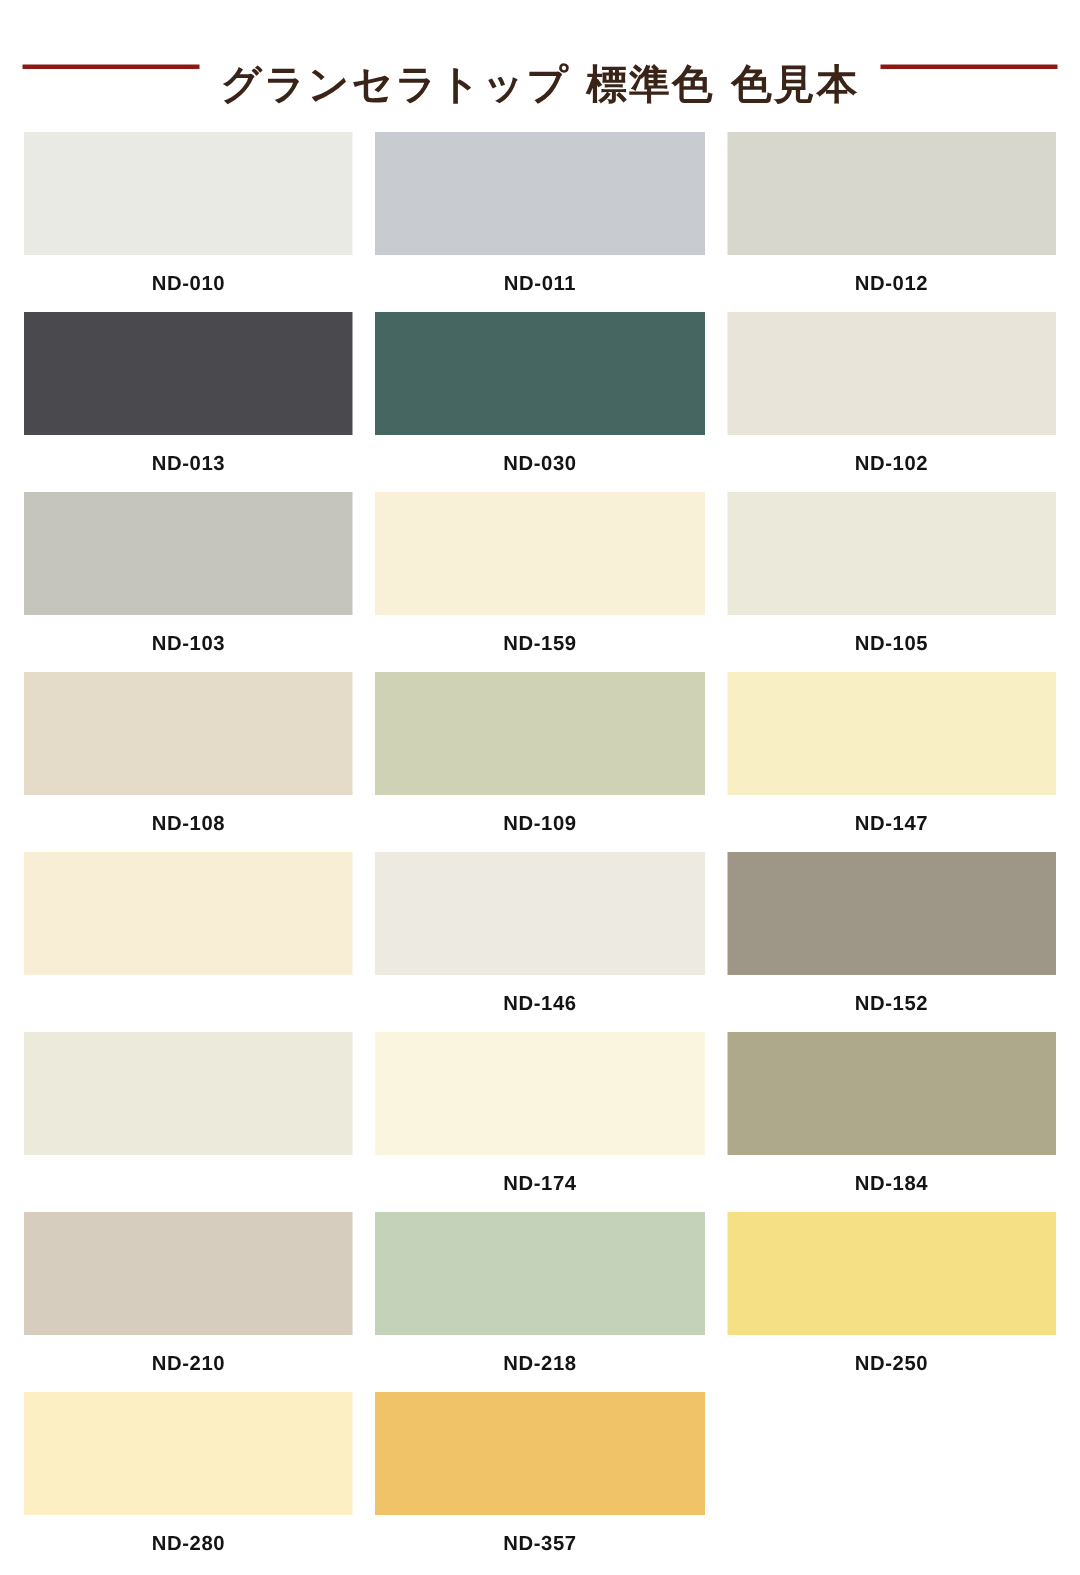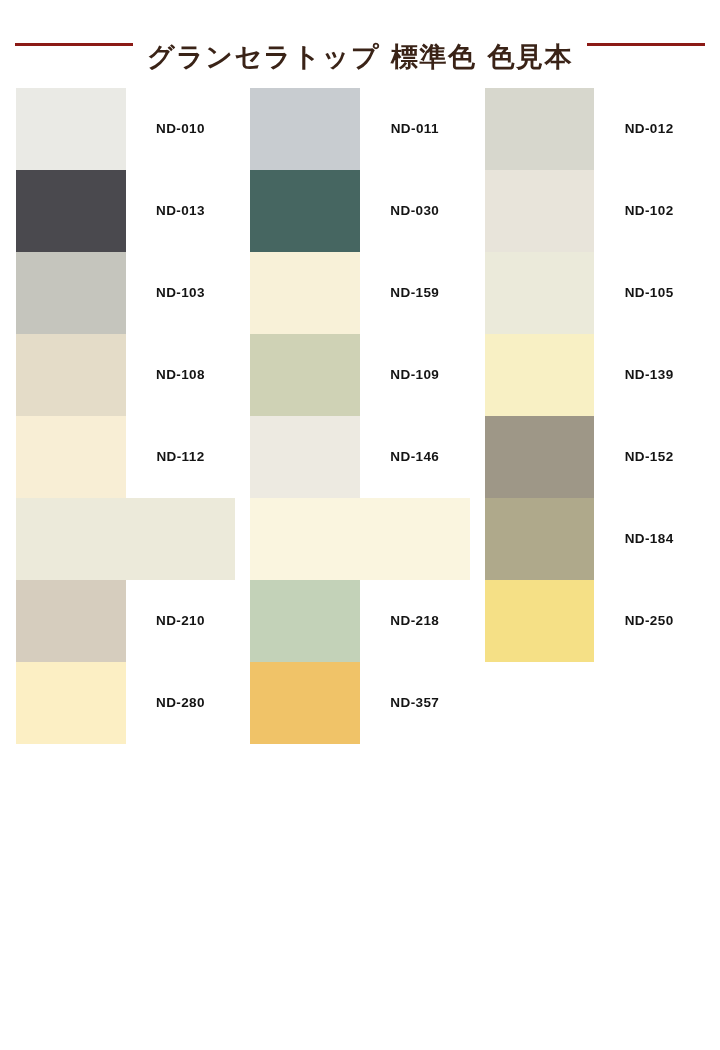--- a/index.html
+++ b/index.html
@@ -51,21 +51,21 @@
     width: 720px;
     padding: 0 16px;
     display: grid;
     grid-template-columns: repeat(3, 1fr);
     column-gap: 15px;
     row-gap: 0;
   }
 
   .cell {
     display: flex;
-    flex-direction: row;
+    flex-direction: column;
     align-items: center;
   }
 
   .chip {
     width: 100%;
     height: 82px;
     display: block;
   }
 
   .chip-label {
@@ -129,39 +129,39 @@
     <div class="cell">
       <div class="chip" title="ND-108" style="background: rgb(228, 220, 200);"></div>
       <div class="chip-label">ND-108</div>
     </div>
     <div class="cell">
       <div class="chip" title="ND-109" style="background: rgb(207, 210, 181);"></div>
       <div class="chip-label">ND-109</div>
     </div>
     <div class="cell">
       <div class="chip" title="ND-111" style="background: rgb(248, 240, 196);"></div>
-      <div class="chip-label">ND-139</div>
+      <div class="chip-label">ND-147</div>
     </div>
     <div class="cell">
       <div class="chip" title="ND-112" style="background: rgb(248, 238, 213);"></div>
-      <div class="chip-label">ND-112</div>
     </div>
     <div class="cell">
       <div class="chip" title="ND-146" style="background: rgb(237, 234, 225);"></div>
       <div class="chip-label">ND-146</div>
     </div>
     <div class="cell">
       <div class="chip" title="ND-152" style="background: rgb(158, 151, 135);"></div>
       <div class="chip-label">ND-152</div>
     </div>
     <div class="cell">
       <div class="chip" title="ND-155" style="background: rgb(236, 234, 218);"></div>
     </div>
     <div class="cell">
       <div class="chip" title="ND-174" style="background: rgb(250, 245, 223);"></div>
+      <div class="chip-label">ND-174</div>
     </div>
     <div class="cell">
       <div class="chip" title="ND-184" style="background: rgb(175, 169, 139);"></div>
       <div class="chip-label">ND-184</div>
     </div>
     <div class="cell">
       <div class="chip" title="ND-210" style="background: rgb(214, 205, 190);"></div>
       <div class="chip-label">ND-210</div>
     </div>
     <div class="cell">

